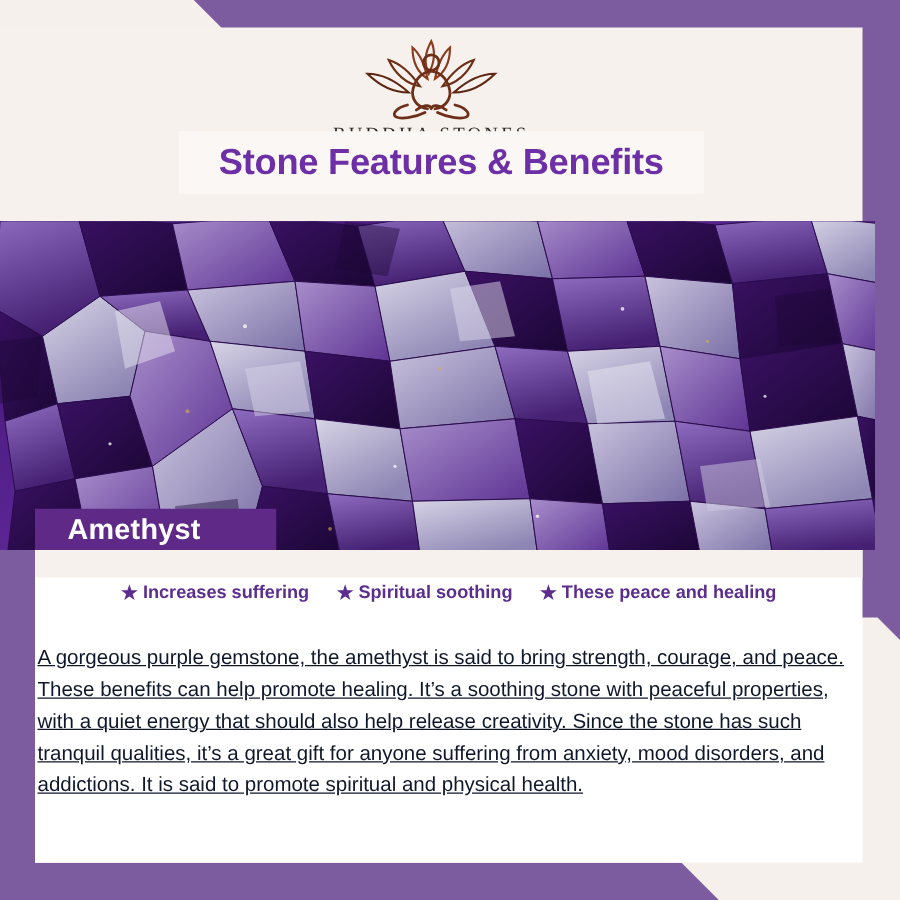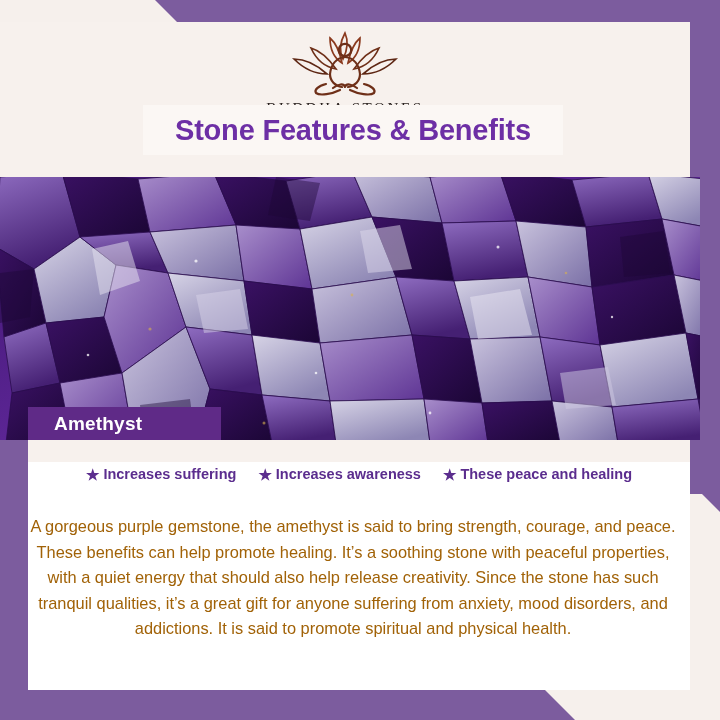--- a/index.html
+++ b/index.html
@@ -117,21 +117,21 @@
     width: 193px;
     height: 33px;
     background: #5f2a87;
     display: flex;
     align-items: center;
     z-index: 4;
   }
   .stone-label span {
     padding-left: 26px;
     color: #ffffff;
-    font-size: 19px;
+    font-size: 23px;
     font-weight: bold;
     letter-spacing: 0.2px;
   }
 
   
   .card {
     position: absolute;
     left: 28px;
     top: 440px;
     width: 662px;
@@ -167,22 +167,23 @@
   }
   .star { color: #5b2d8e; font-size: 15px; line-height: 1; }
 
   .paragraph {
     position: absolute;
     left: 2px;
     right: 14px;
     top: 58px;
     font-size: 16.4px;
     line-height: 25.5px;
-    color: #a16207;
-    text-align: center;
+    color: #0f172a;
+    text-align: left;
+    text-decoration: underline;
   }
 </style>
 </head>
 <body>
 
 <div class="page">
 
   <div class="frame-top"></div>
   <div class="frame-right"></div>
   <div class="frame-left"></div>
@@ -342,21 +343,21 @@
   <div class="card">
     <div class="card-top-strip"></div>
 
     <div class="features">
       <div class="feature">
         <span class="star">★</span>
         <span>Increases suffering</span>
       </div>
       <div class="feature">
         <span class="star">★</span>
-        <span>Increases awareness</span>
+        <span>Spiritual soothing</span>
       </div>
       <div class="feature">
         <span class="star">★</span>
         <span>These peace and healing</span>
       </div>
     </div>
 
     <p class="paragraph">A gorgeous purple gemstone, the amethyst is said to bring strength, courage, and peace. These benefits can help promote healing. It’s a soothing stone with peaceful properties, with a quiet energy that should also help release creativity. Since the stone has such tranquil qualities, it’s a great gift for anyone suffering from anxiety, mood disorders, and addictions. It is said to promote spiritual and physical health.</p>
   </div>
 

